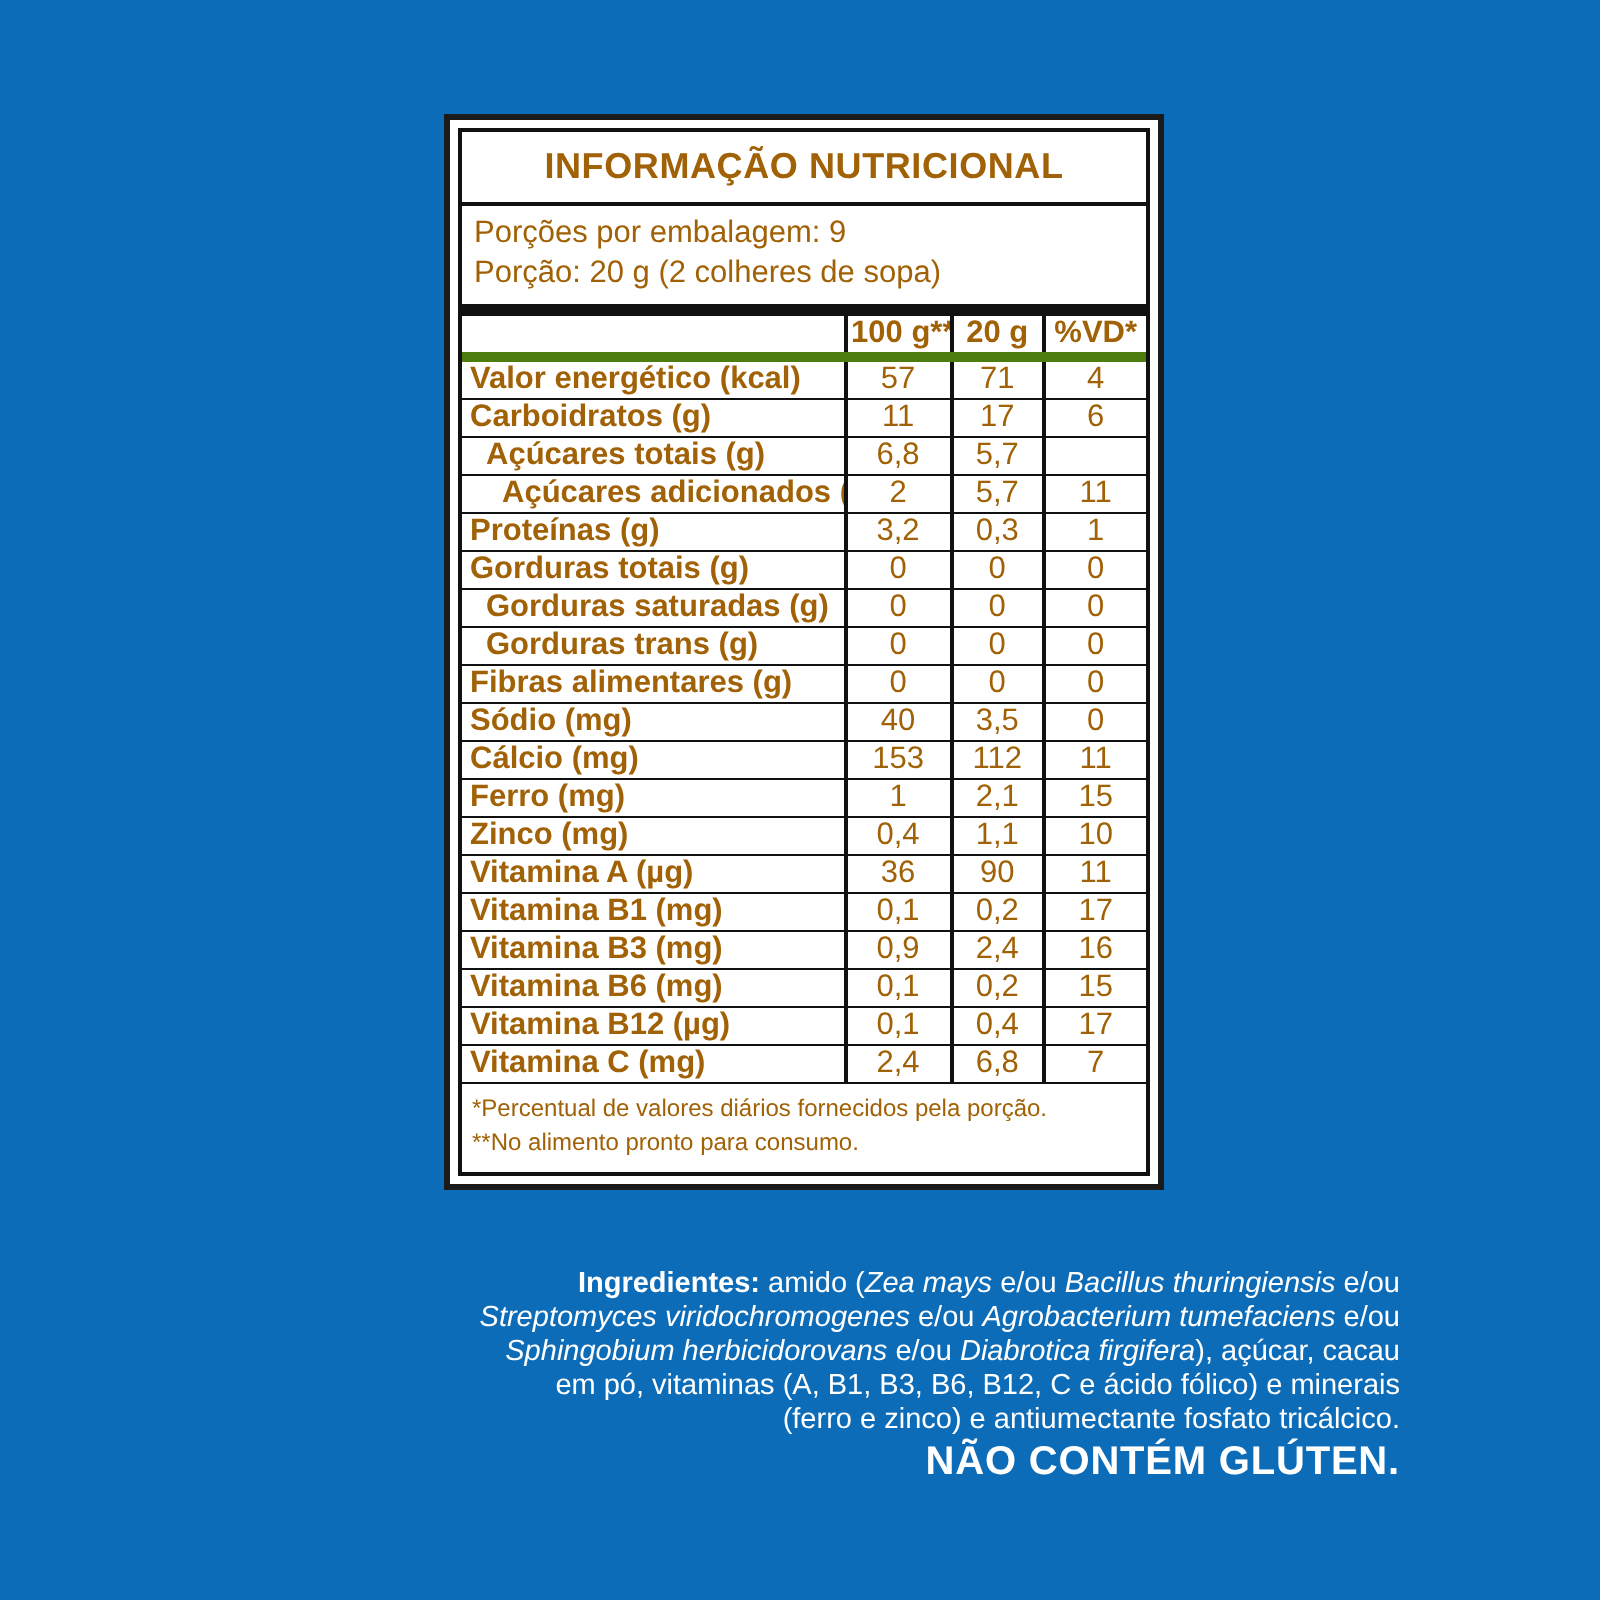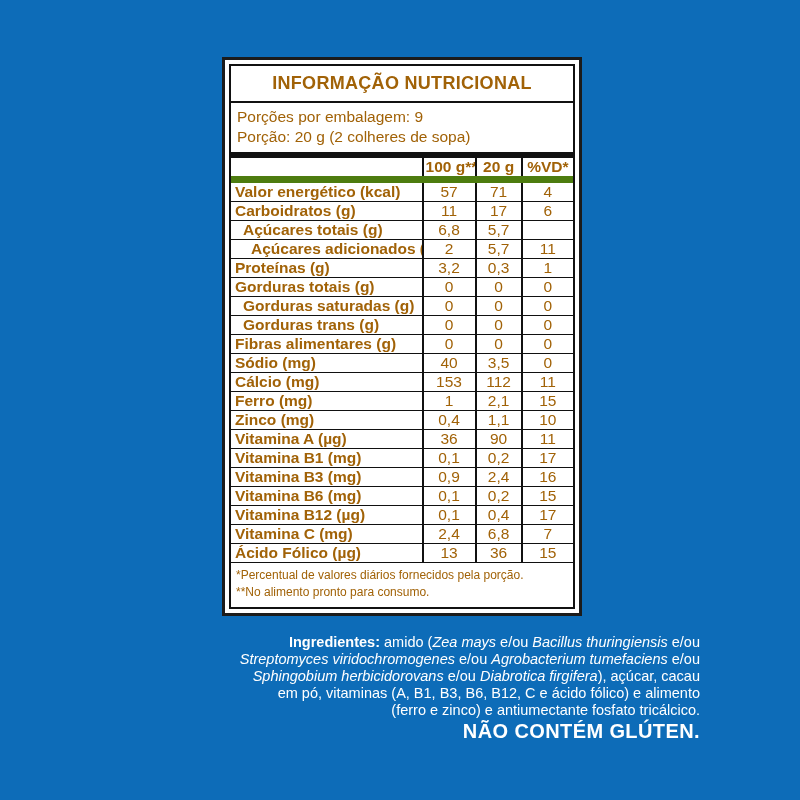--- a/index.html
+++ b/index.html
@@ -59,21 +59,21 @@
   table.nutri th, table.nutri td {
     padding: 0 2px;
     line-height: 18px;
     height: 18px;
     overflow: hidden;
     white-space: nowrap;
   }
   table.nutri thead th {
     font-weight: bold;
     text-align: center;
-    border-bottom: 7px solid #4d7c0f;
+    border-bottom: 5px solid #4d7c0f;
   }
   table.nutri td { border-top: 1px solid #111111; }
   table.nutri tr td:first-child,
   table.nutri tr th:first-child {
     text-align: left;
     padding-left: 4px;
     font-weight: bold;
   }
   table.nutri td.val, table.nutri th.val {
     border-left: 2px solid #111111;
@@ -246,41 +246,35 @@
               <td class="val">0,1</td>
               <td class="val">0,4</td>
               <td class="val">17</td>
             </tr>
             <tr>
               <td style="padding-left: 4px;">Vitamina C (mg)</td>
               <td class="val">2,4</td>
               <td class="val">6,8</td>
               <td class="val">7</td>
             </tr>
-            <tr>
-              <td style="padding-left: 4px;">Ácido Fólico (µg)</td>
-              <td class="val">13</td>
-              <td class="val">36</td>
-              <td class="val">15</td>
-            </tr>
           </tbody>
       </table>
 
       <div class="footnotes">
         <div>*Percentual de valores diários fornecidos pela porção.</div>
         <div>**No alimento pronto para consumo.</div>
       </div>
 
     </div>
   </div>
 
   <div class="ingredients">
     <div id="ing-lines">
         <div class="ing-line"><span class="ing-b">Ingredientes:</span><span> amido (</span><span class="ing-i">Zea mays</span><span> e/ou </span><span class="ing-i">Bacillus thuringiensis</span><span> e/ou</span></div>
         <div class="ing-line"><span class="ing-i">Streptomyces viridochromogenes</span><span> e/ou </span><span class="ing-i">Agrobacterium tumefaciens</span><span> e/ou</span></div>
         <div class="ing-line"><span class="ing-i">Sphingobium herbicidorovans</span><span> e/ou </span><span class="ing-i">Diabrotica firgifera</span><span>), açúcar, cacau</span></div>
-        <div class="ing-line"><span>em pó, vitaminas (A, B1, B3, B6, B12, C e ácido fólico) e alimento</span></div>
+        <div class="ing-line"><span>em pó, vitaminas (A, B1, B3, B6, B12, C e ácido fólico) e minerais</span></div>
         <div class="ing-line"><span>(ferro e zinco) e antiumectante fosfato tricálcico.</span></div>
       </div>
     <div class="gluten">NÃO CONTÉM GLÚTEN.</div>
   </div>
 
 </div>
 
 </body></html>

